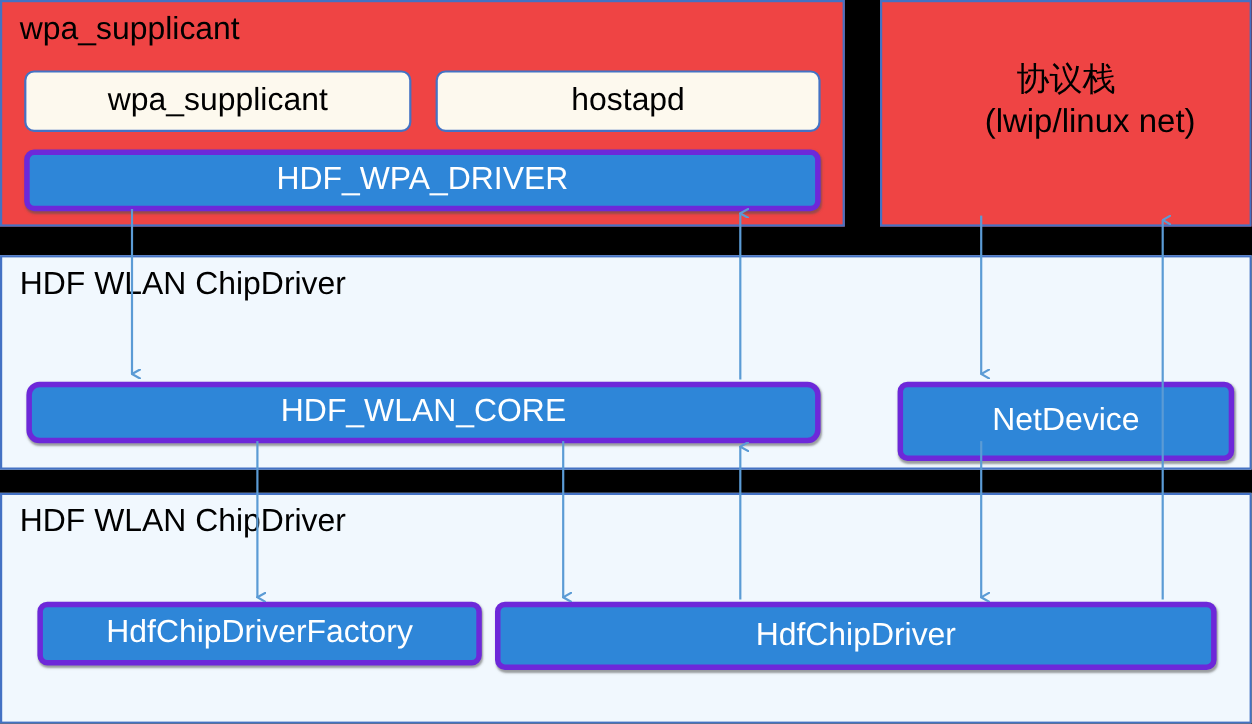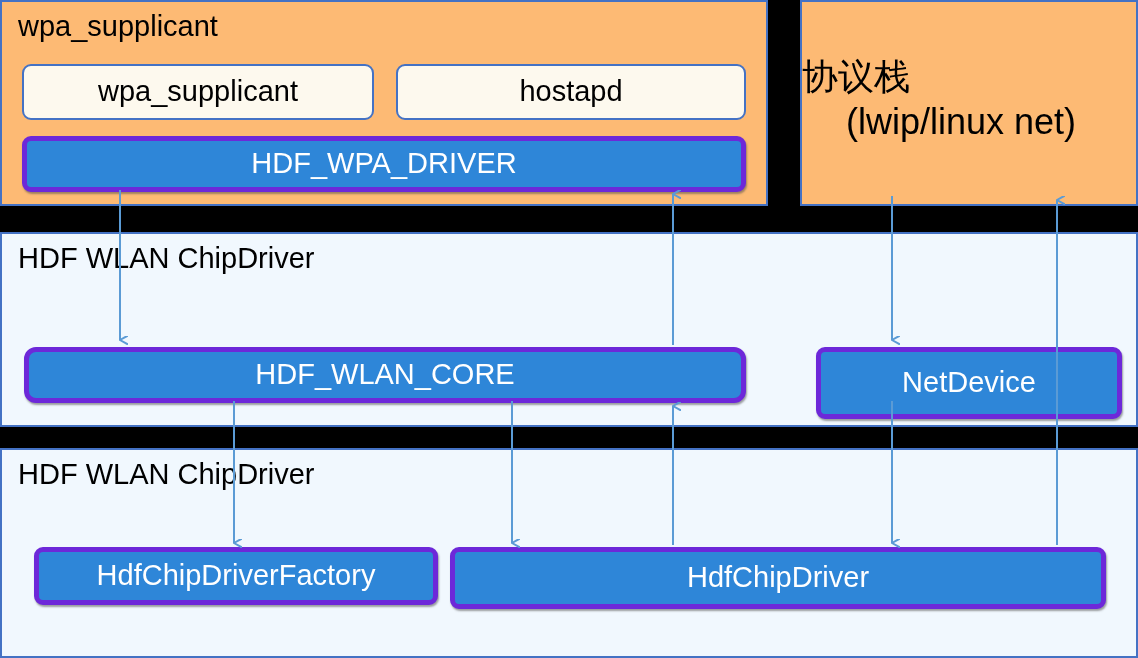--- a/index.html
+++ b/index.html
@@ -17,21 +17,21 @@
     background: #000000;
     overflow: hidden;
   }
 
   
   .panel {
     position: absolute;
     box-sizing: border-box;
     border: 2px solid #4472C4;
   }
-  .panel-cream { background: #fdba74; }
+  .panel-cream { background: #ef4444; }
   .panel-ice   { background: #F1F8FE; }
 
   .panel-title {
     position: absolute;
     left: 16px;
     top: 8px;
     font-size: 29px;
     color: #000000;
     line-height: 1.15;
     white-space: nowrap;
@@ -61,22 +61,22 @@
     color: #FFFFFF;
     box-shadow: 1px 2px 2px rgba(80,80,80,0.55);
   }
 
   
   .stack-label {
     position: absolute;
     left: 0;
     right: 0;
     top: 52px;
-    text-align: left;
-    font-size: 36px;
+    text-align: center;
+    font-size: 30px;
     line-height: 1.25;
     color: #000000;
   }
   .stack-label .l1 { display: block; }
   .stack-label .l2 { display: block; padding-left: 44px; }
 
   
   .arrow-layer {
     position: absolute;
     left: 0;

